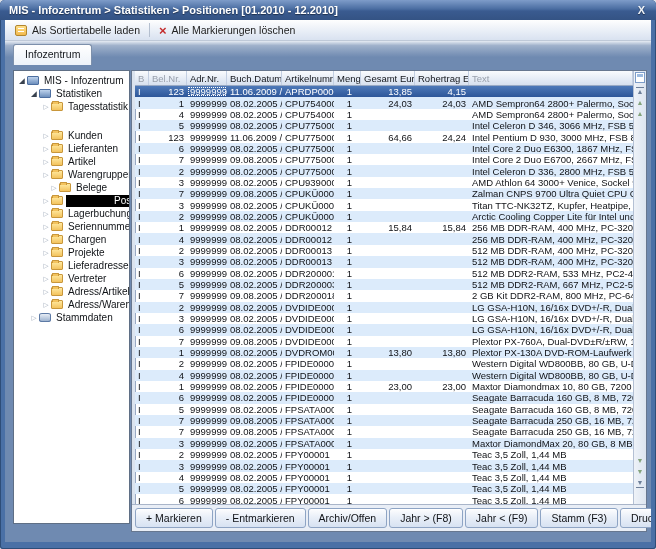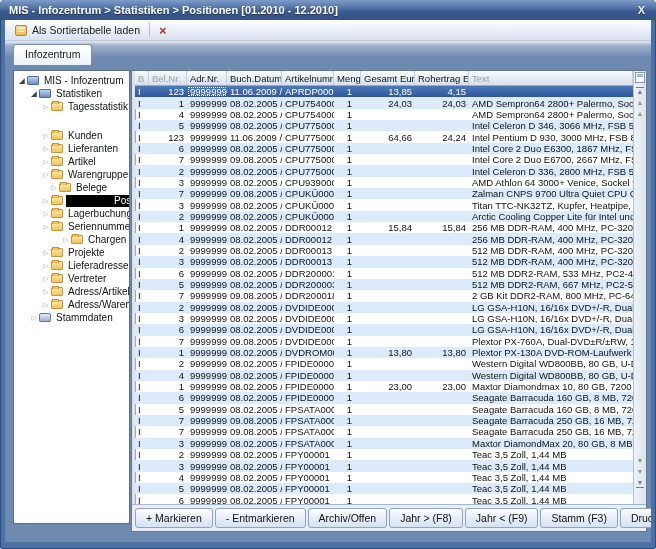--- a/index.html
+++ b/index.html
@@ -104,20 +104,21 @@
   <div class="frame">
 
     <div class="toolbar">
       <div class="tool-item">
         <span class="icon-notebook"></span>
         <span>Als Sortiertabelle laden</span>
       </div>
       <div class="tool-sep"></div>
       <div class="tool-item">
         <span class="icon-x">×</span>
+        <span>Alle Markierungen löschen</span>
       </div>
     </div>
 
     <div class="tabstrip">
       <span class="tab">Infozentrum</span>
     </div>
 
     <div class="content">
 
       <div class="tree-panel" id="tree">
@@ -169,21 +170,21 @@
           <div class="titem" style="padding-left: 27px;">
             <span class="arrow">▷</span>
             <span class="ticon folder"></span>
             <span class="tlabel">Lagerbuchungen</span>
           </div>
           <div class="titem" style="padding-left: 27px;">
             <span class="arrow">▷</span>
             <span class="ticon folder"></span>
             <span class="tlabel">Seriennummern</span>
           </div>
-          <div class="titem" style="padding-left: 27px; margin-left: 20px;">
+          <div class="titem" style="padding-left: 27px;">
             <span class="arrow">▷</span>
             <span class="ticon folder"></span>
             <span class="tlabel">Chargen</span>
           </div>
           <div class="titem" style="padding-left: 27px;">
             <span class="arrow">▷</span>
             <span class="ticon folder"></span>
             <span class="tlabel">Projekte</span>
           </div>
           <div class="titem" style="padding-left: 27px;">

